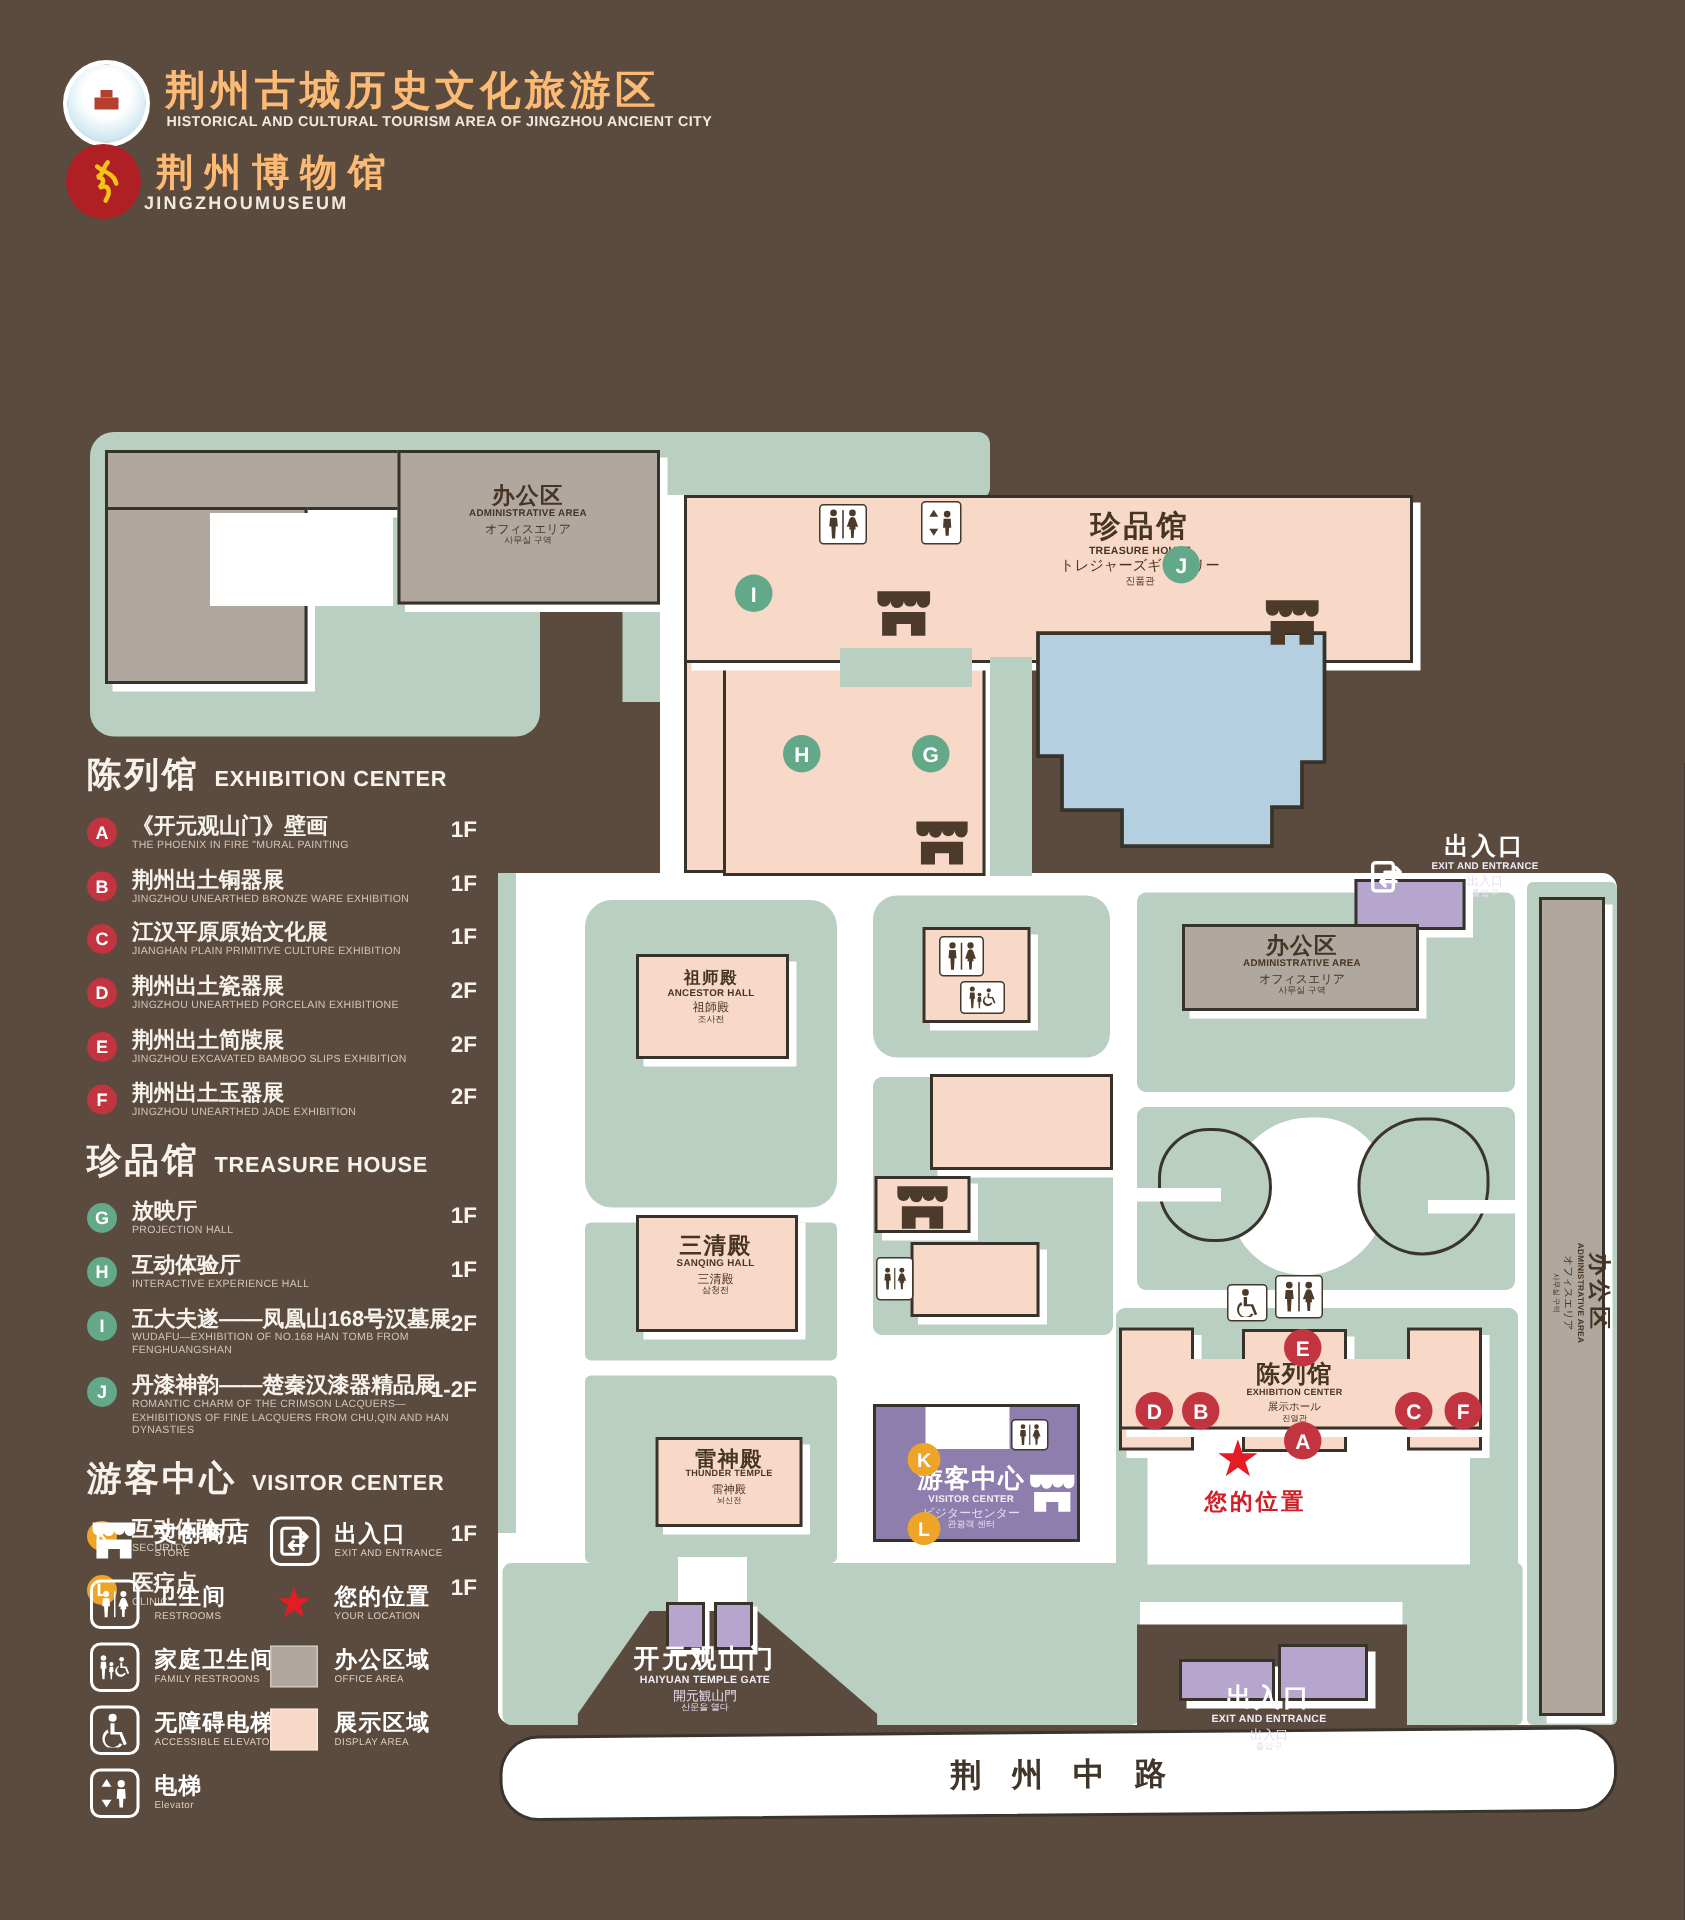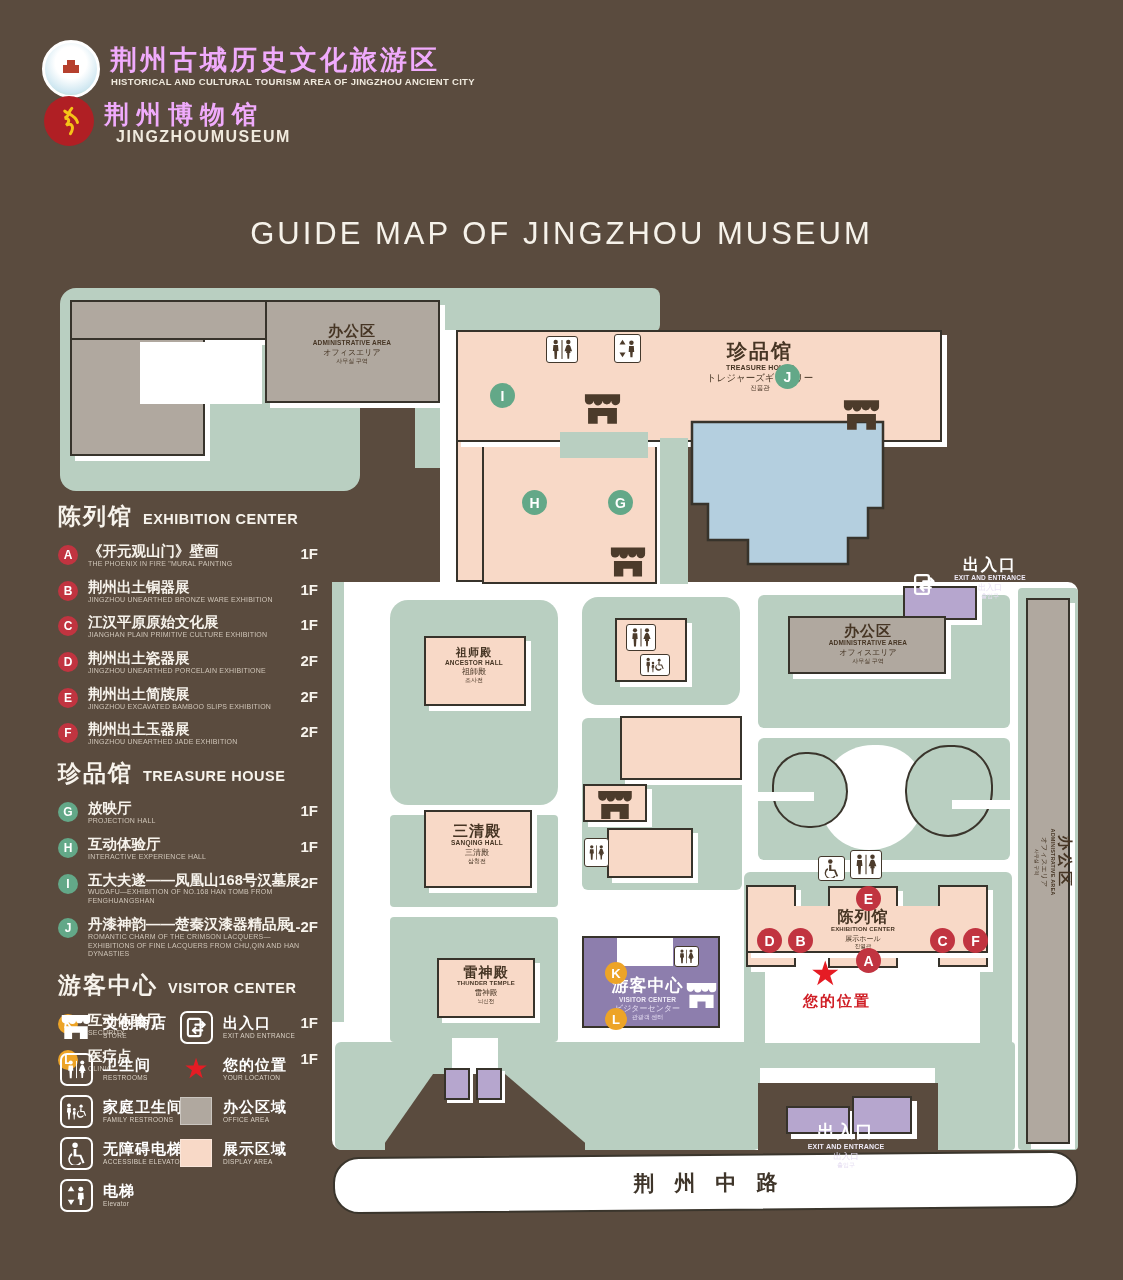--- a/index.html
+++ b/index.html
@@ -9,21 +9,21 @@
     background:var(--background,#5a4b3e);
     font-family:"Liberation Sans","DejaVu Sans",sans-serif;
   }
   .abs{position:absolute;}
   
   .org-logo{left:42px;top:40px;width:58px;height:58px;border-radius:50%;
     border:3px solid #fff;background:radial-gradient(circle at 50% 38%,#ffffff 38%,#cfe7f1 72%,#9fcf9f 100%);
     display:flex;align-items:center;justify-content:center;}
   .org-gate{width:16px;height:8px;background:#b6402e;position:relative;}
   .org-gate:before{content:"";position:absolute;left:4px;top:-5px;width:8px;height:5px;background:#b6402e;}
-  .hdr-cn{color:#f0abfc;font-weight:bold;}
+  .hdr-cn{color:#fdba74;font-weight:bold;}
   .hdr-en{color:#f0eade;}
   .mus-logo{left:44px;top:96px;width:50px;height:50px;border-radius:50%;background:#b01f24;
     display:flex;align-items:center;justify-content:center;}
   .title-cn{left:0;top:136px;width:1123px;text-align:center;color:#fdfcf8;
     font-size:64px;font-weight:800;letter-spacing:8px;}
   .title-en{left:0;top:216px;width:1123px;text-align:center;color:#f6f2ea;
     font-size:31px;font-weight:500;letter-spacing:3px;}
   
   #legend{left:58px;top:497px;width:260px;color:#f7f3ec;}
   .sec-h{display:flex;align-items:baseline;gap:10px;margin-bottom:12px;margin-top:4px;}
@@ -88,23 +88,22 @@
   <div class="abs hdr-cn" style="left:110px;top:42px;font-size:27px;letter-spacing:3px;">荆州古城历史文化旅游区</div>
   <div class="abs hdr-en" style="left:111px;top:76px;font-size:9.5px;font-weight:bold;letter-spacing:.3px;">HISTORICAL AND CULTURAL TOURISM AREA OF JINGZHOU ANCIENT CITY</div>
 
   <div class="abs mus-logo">
     <svg viewBox="0 0 24 24" width="34" height="34" fill="none" stroke="#f5c318" stroke-width="2.1" stroke-linecap="round">
       <path d="M14 3c-3 3-1 5-5 7 3 0 4 2 1 5 4-2 6 1 3 6"></path>
       <path d="M9 5c2 2 8 3 9 8"></path>
     </svg>
   </div>
   <div class="abs hdr-cn" style="left:104px;top:98px;font-size:25px;letter-spacing:7px;">荆州博物馆</div>
-  <div class="abs hdr-en" style="left:116px;top:128px;font-size:16px;font-weight:bold;letter-spacing:1.5px;">JINGZHOUMUSEUM</div>
-
-  <div class="abs title-en">GUIDE MAP OF JINGZHOU MUSEUM</div>
+  <div class="abs hdr-en" style="left:96px;top:128px;font-size:12px;font-weight:bold;letter-spacing:1.5px;">JINGZHOUMUSEUM</div>
+
 
   <div class="abs" id="legend">
       <div class="sec-h">
         <span class="cn">陈列馆</span>
                  <span class="en">EXHIBITION CENTER</span>
       </div>
       <div class="lg-item">
         <span class="mk" style="background: rgb(193, 52, 64);">A</span>
                    <div class="cn">《开元观山门》壁画</div>
                    <div class="en">THE PHOENIX IN FIRE "MURAL PAINTING</div>
@@ -443,20 +442,26 @@
   <div class="lblstack lbl-white" style="left:786px;top:1122px;width:120px;z-index:27;">
     <div class="cn" style="font-size:17px;letter-spacing:2px;">出入口</div>
     <div class="en" style="font-size:7px;">EXIT AND ENTRANCE</div>
     <div class="jp" style="font-size:8.5px;">出入口</div>
     <div class="kr" style="font-size:6px;">출입구</div>
   </div>
 
   <div class="abs" id="gate-trap"></div>
   <div class="pillar vio2" style="left:444px;top:1068px;"></div>
   <div class="pillar vio2" style="left:476px;top:1068px;"></div>
+  <div class="lblstack lbl-white" style="left:390px;top:1096px;width:160px;z-index:27;">
+    <div class="cn" style="font-size:17px;letter-spacing:2px;">开元观山门</div>
+    <div class="en" style="font-size:7px;">HAIYUAN TEMPLE GATE</div>
+    <div class="jp" style="font-size:8.5px;">開元観山門</div>
+    <div class="kr" style="font-size:6px;">산문을 열다</div>
+  </div>
 
   <div class="abs" id="road">
     <span class="t">荆州中路</span>
   </div>
 
   <span class="mico framed-d" style="left:546px;top:336px;width:32px;height:27px;">
       <svg viewBox="0 0 24 20" fill="currentColor">
         <circle cx="6" cy="2.8" r="2.1"></circle>
         <path d="M3.8 5.8h4.4l.5 5.6H7.4L7 19H5l-.4-7.6H3.3z"></path>
         <rect x="11.5" y="1" width="1" height="18"></rect>

